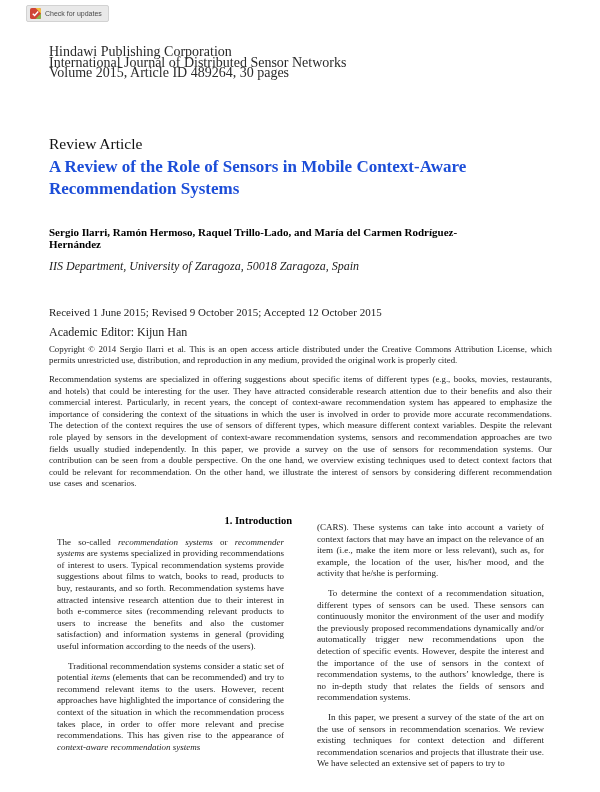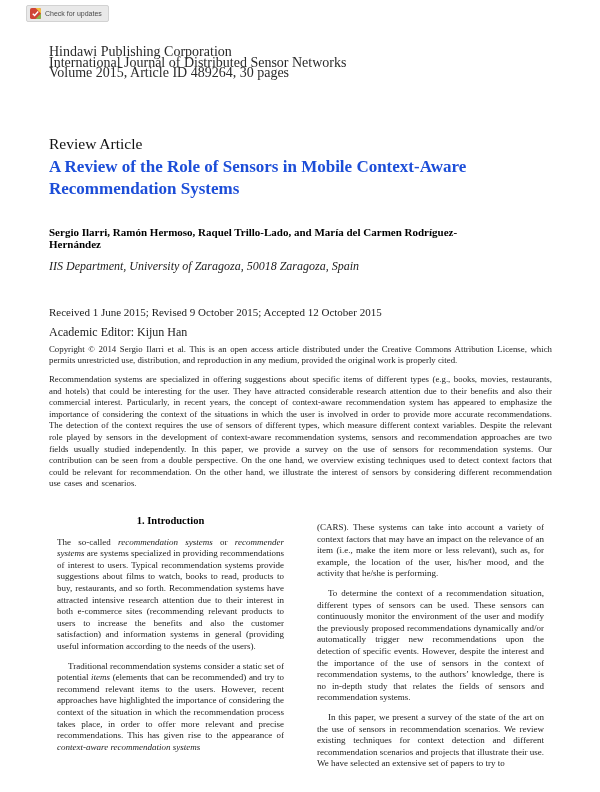--- a/index.html
+++ b/index.html
@@ -111,21 +111,21 @@
   .col {
     width: 243px;
     font-size: 9px;
     line-height: 11.6px;
     text-align: justify;
   }
   .col h2 {
     font-size: 10.5px;
     font-weight: bold;
     margin: 1px 0 10px 0;
-    text-align: center;
+    text-align: right;
     color: #000;
   }
   .col p { margin: 8px; }
   .col p.indent { text-indent: 11px; }
 </style>
 </head>
 <body>
 
 <div class="page">
 

